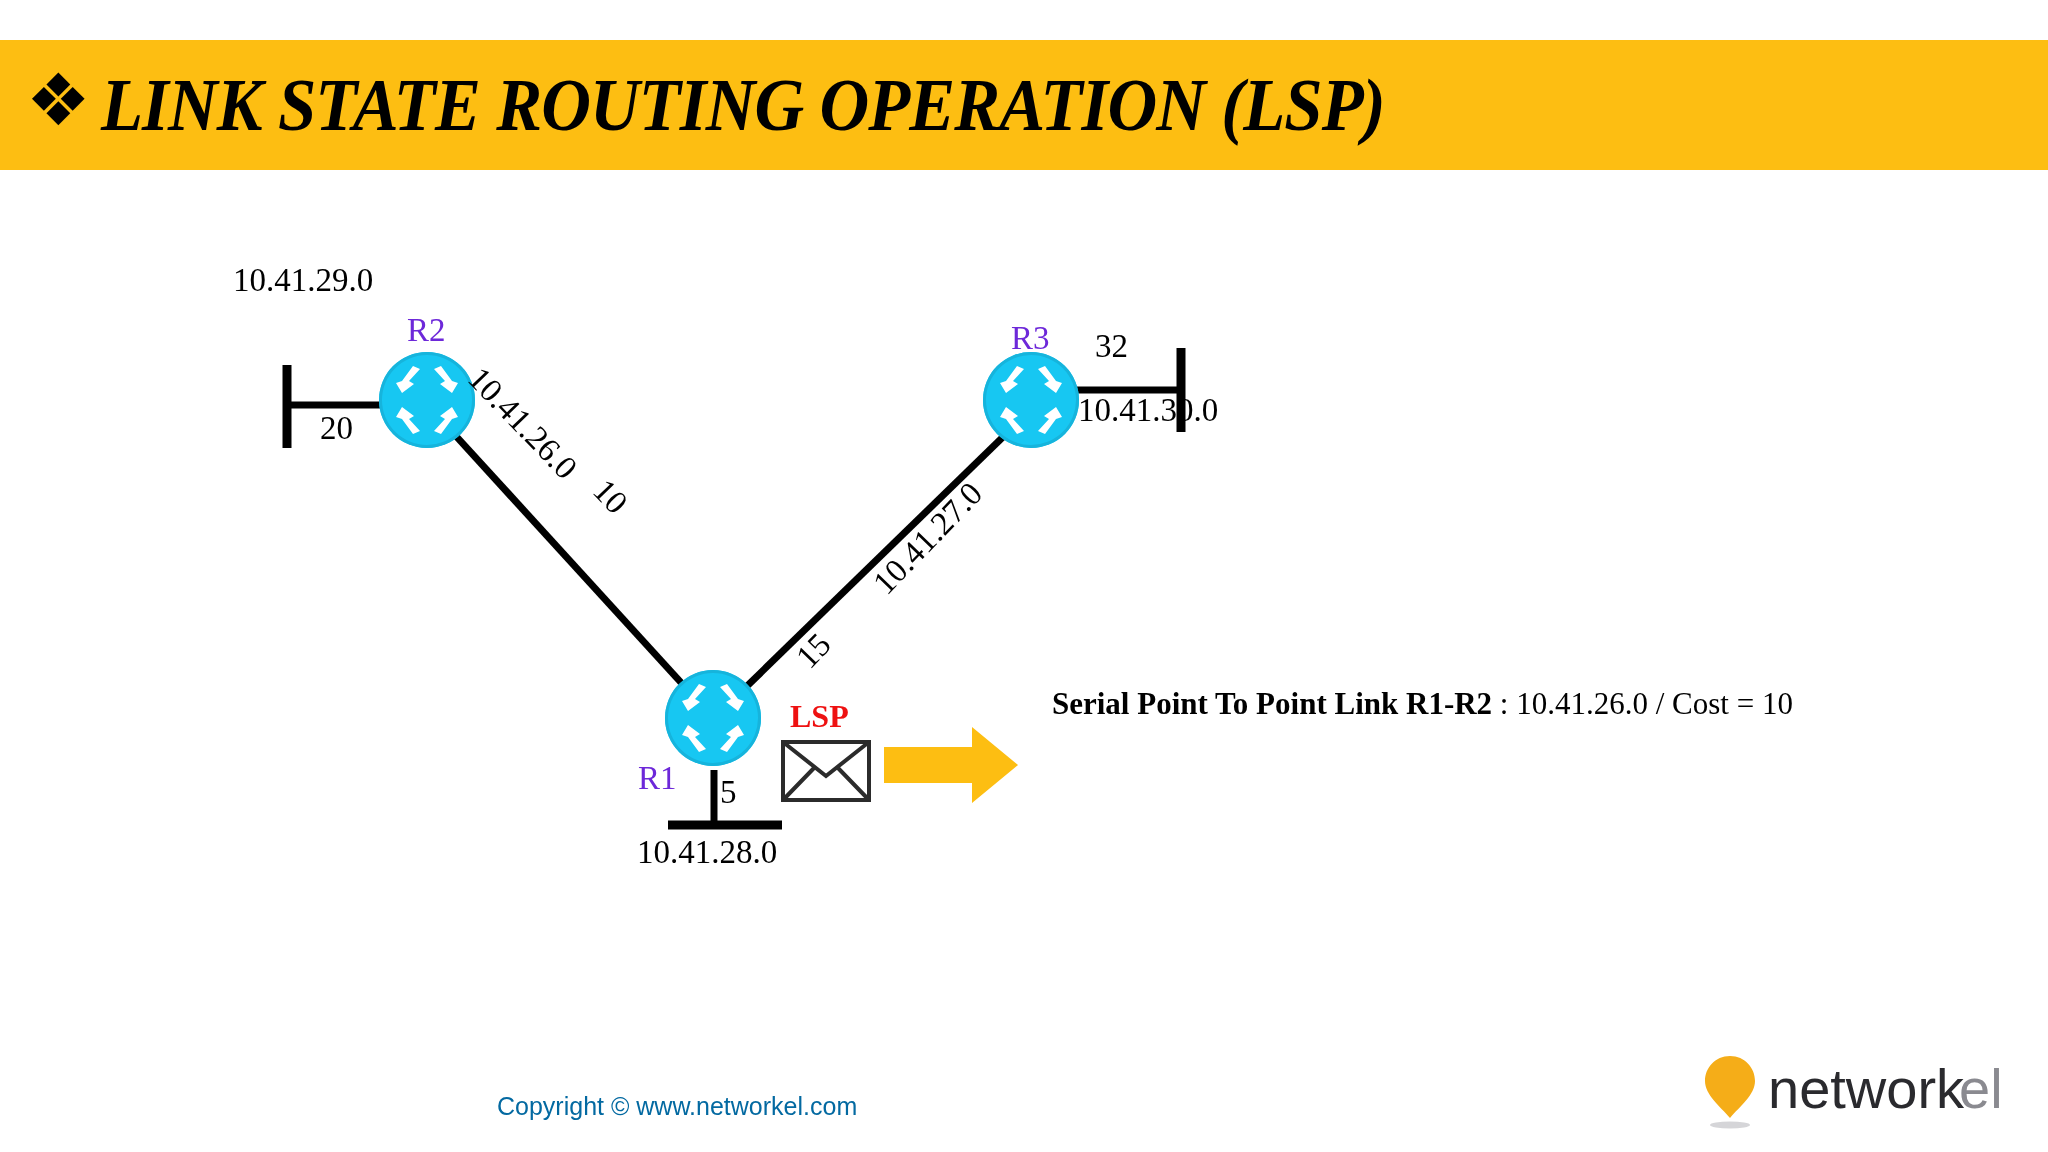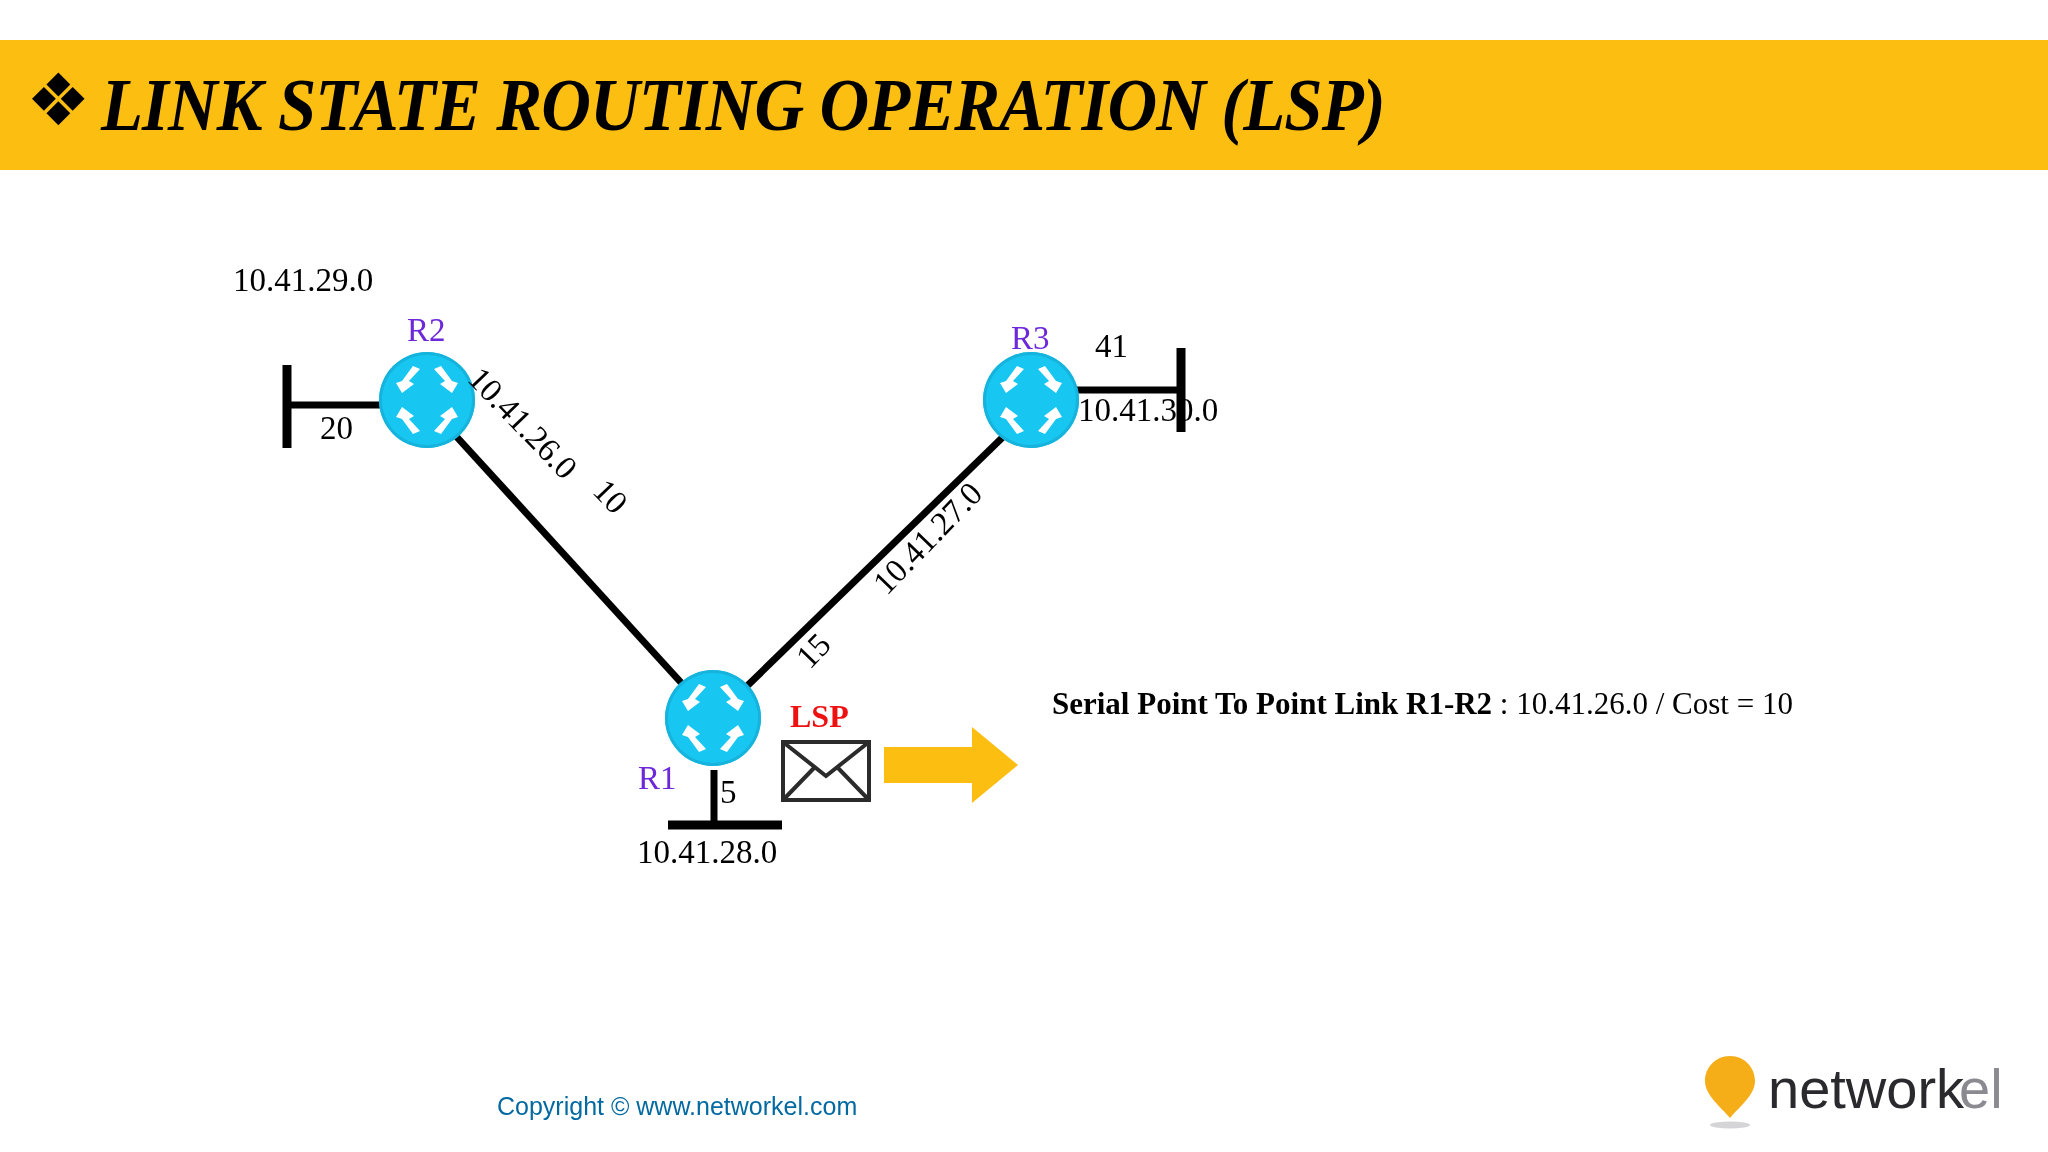--- a/index.html
+++ b/index.html
@@ -187,21 +187,21 @@
     <svg viewBox="0 0 96 96">
       <g fill="#ffffff">
         <path d="M41 17 L30 29 L35 32 L23 41 L17 31 L23 29 L34 14 Z"></path>
         <path d="M55 17 L66 29 L61 32 L73 41 L79 31 L73 29 L62 14 Z"></path>
         <path d="M41 79 L30 67 L35 64 L23 55 L17 65 L23 67 L34 82 Z"></path>
         <path d="M55 79 L66 67 L61 64 L73 55 L79 65 L73 67 L62 82 Z"></path>
       </g>
     </svg>
   </div>
   <div class="node-label" style="left:1011px; top:142px;margin-top:8px;">R3</div>
-  <div class="dlabel" style="left:1095px; top:158px;">41</div>
+  <div class="dlabel" style="left:1095px; top:158px;">32</div>
   <div class="dlabel" style="left:1078px; top:222px;">10.41.30.0</div>
 
   <div class="router" style="left:665px; top:500px;">
     <div class="disc"></div>
     <svg viewBox="0 0 96 96">
       <g fill="#ffffff">
         <path d="M41 17 L30 29 L35 32 L23 41 L17 31 L23 29 L34 14 Z"></path>
         <path d="M55 17 L66 29 L61 32 L73 41 L79 31 L73 29 L62 14 Z"></path>
         <path d="M41 79 L30 67 L35 64 L23 55 L17 65 L23 67 L34 82 Z"></path>
         <path d="M55 79 L66 67 L61 64 L73 55 L79 65 L73 67 L62 82 Z"></path>

